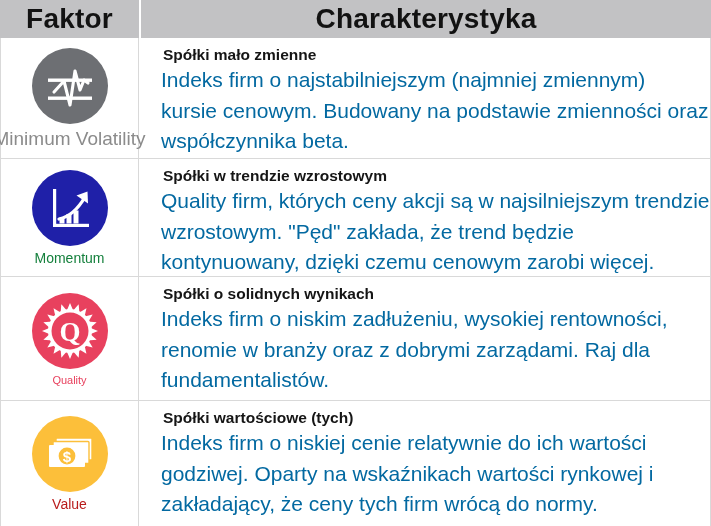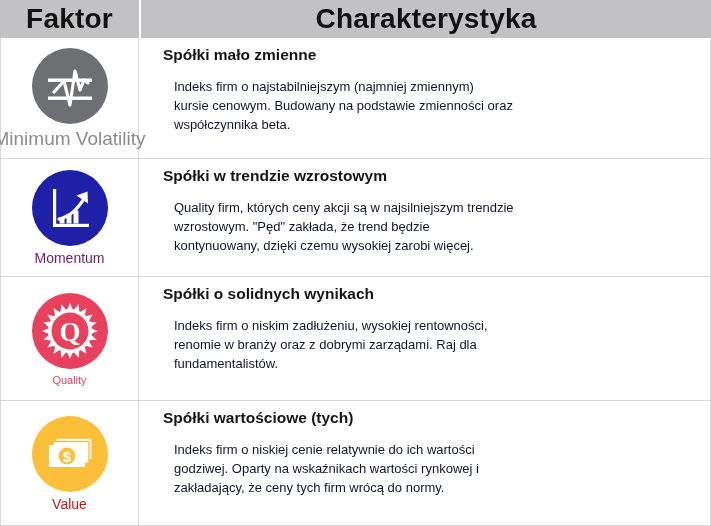--- a/index.html
+++ b/index.html
@@ -113,36 +113,36 @@
     justify-content: center;
     position: relative;
   }
   .badge-label {
     margin-top: 5px;
     font-size: 12.5px;
     line-height: 1.1;
     white-space: nowrap;
   }
   .badge-label.mv { font-size: 19px; color: #8b8b8b; }
-  .badge-label.mo { font-size: 14px; color: #701a75; text-align: right; }
+  .badge-label.mo { font-size: 14px; color: #15803d; text-align: right; }
   .badge-label.qu { font-size: 11px; color: #e8415e; text-align: right; }
   .badge-label.va { font-size: 14px; color: #b91c1c; }
 
   .title {
     font-size: 15.5px;
     font-weight: bold;
     color: #151515;
     line-height: 1.25;
     margin: 0 0 1px 10px;
   }
   .desc {
-    font-size: 13px;
-    color: #0f172a;
+    font-size: 21px;
+    color: #0369a1;
     line-height: 1.45;
-    margin: 13px;
+    margin: 0;
     padding-left: 8px;
   }
   .desc .ln { display: block; white-space: nowrap; }
 </style>
 </head>
 <body>
 
 <div class="table">
 
   <div class="thead">
@@ -195,21 +195,21 @@
             </svg>
           </div>
           <div class="badge-label mo">Momentum</div>
         </div>
       </div>
       <div class="cell-char">
         <div class="title">Spółki w trendzie wzrostowym</div>
         <div class="desc">
           <span class="ln">Quality firm, których ceny akcji są w najsilniejszym trendzie</span>
           <span class="ln">wzrostowym. "Pęd" zakłada, że trend będzie</span>
-          <span class="ln">kontynuowany, dzięki czemu wysokiej zarobi więcej.</span>
+          <span class="ln">kontynuowany, dzięki czemu cenowym zarobi więcej.</span>
         </div>
       </div>
     </div>
 
     <div class="row row-2">
       <div class="cell-factor">
         <div class="badge-wrap">
           <div class="badge" style="background:#e8415e;">
             <svg width="62" height="62" viewBox="0 0 62 62" aria-hidden="true">
               <g fill="#ffffff">

